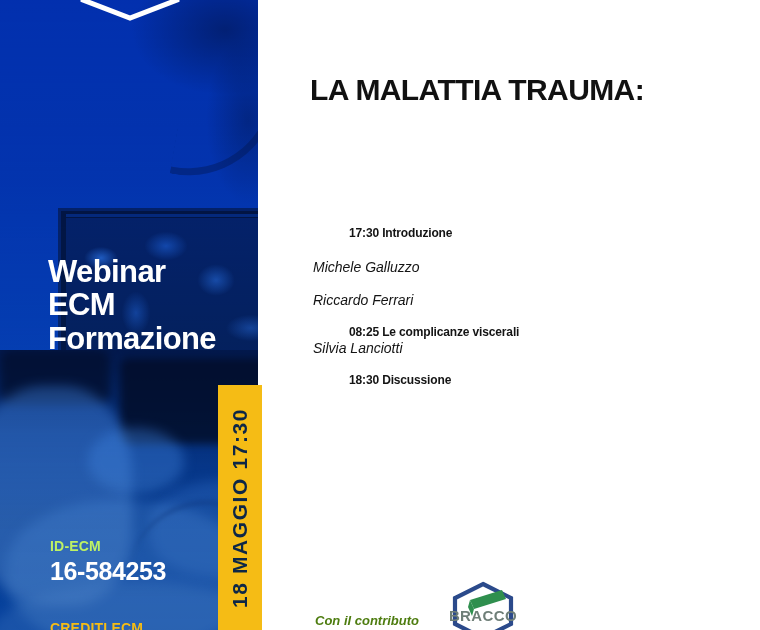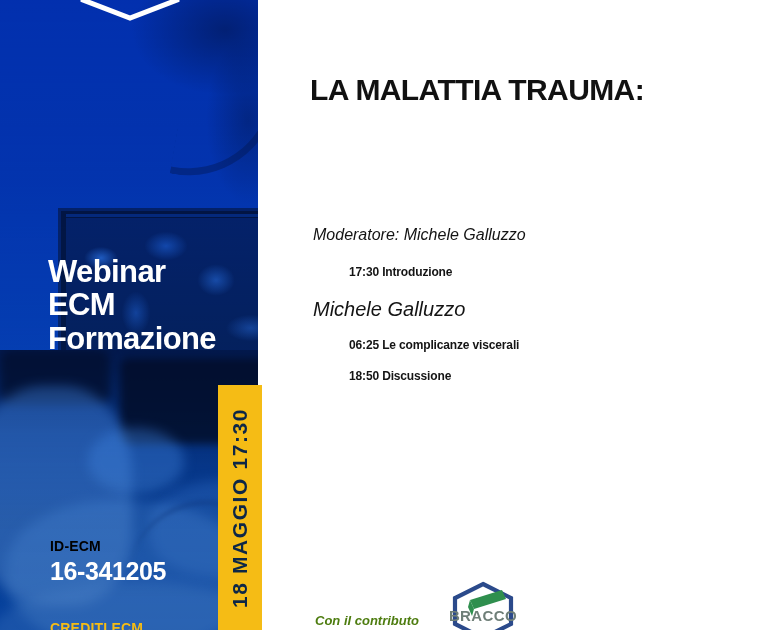--- a/index.html
+++ b/index.html
@@ -199,21 +199,21 @@
     line-height: 1.08;
     letter-spacing: -0.6px;
   }
   #id-block {
     position: absolute;
     left: 50px;
     top: 538px;
     z-index: 6;
   }
   #id-ecm-label {
-    color: #000000;
+    color: #bef264;
     font-weight: bold;
     font-size: 14px;
     letter-spacing: .2px;
   }
   #id-ecm-value {
     color: #ffffff;
     font-weight: bold;
     font-size: 25px;
     letter-spacing: -0.4px;
     margin-top: 3px;
@@ -287,21 +287,21 @@
     margin-bottom: 17px;
   }
   .session-head {
     font-weight: bold;
     font-size: 12px;
     letter-spacing: -0.15px;
     margin-left: 36px;
   }
   .session-speaker {
     font-style: italic;
-    font-size: 20px;
+    font-size: 14px;
     margin-top: 1px;
   }
   .session.no-speaker {
     margin-bottom: 19px;
   }
 
   
   #footer {
     position: absolute;
     left: 5px;
@@ -366,56 +366,57 @@
     </svg>
 
     <div id="webinar-block">
       <div>Webinar</div>
       <div>ECM</div>
       <div>Formazione</div>
     </div>
 
     <div id="id-block">
       <div id="id-ecm-label">ID-ECM</div>
-      <div id="id-ecm-value">16-341205</div>
+      <div id="id-ecm-value">16-584253</div>
     </div>
 
     <div id="crediti-label">CREDITI ECM</div>
   </div>
 
   <div id="date-ribbon">
     <div id="date-ribbon-text">18 MAGGIO 17:30</div>
   </div>
 
   <div id="content">
 
     <h1 id="main-title">
       <div>LA MALATTIA TRAUMA:</div>
     </h1>
 
     <div id="program">
-      <div id="moderator">Moderatore: Michele Galluzzo</div>
 
       <div class="session no-speaker">
         <div class="session-head">17:30 Introduzione</div>
       </div>
 
       <div class="session">
         <div class="session-speaker">Michele Galluzzo</div>
       </div>
 
       <div class="session">
+        <div class="session-speaker">Riccardo Ferrari</div>
       </div>
 
       <div class="session">
-        <div class="session-head">06:25 Le complicanze viscerali</div>
+        <div class="session-head">08:25 Le complicanze viscerali</div>
+        <div class="session-speaker">Silvia Lanciotti</div>
       </div>
 
       <div class="session no-speaker">
-        <div class="session-head">18:50 Discussione</div>
+        <div class="session-head">18:30 Discussione</div>
       </div>
     </div>
 
     <div id="footer">
       <div id="contrib-label">Con il contributo</div>
 
       <svg id="bracco-logo" viewBox="0 0 74 62">
         <path d="M37 4 L65 18 L65 44 L37 58 L9 44 L9 18 Z" fill="none" stroke="#2b4a8b" stroke-width="4.2"></path>
         <path d="M24 20 L56 10 L60 19 L28 29 Z" fill="#2f8f4e"></path>
         <path d="M24 20 L28 29 L26 36 L22 27 Z" fill="#2f8f4e"></path>

